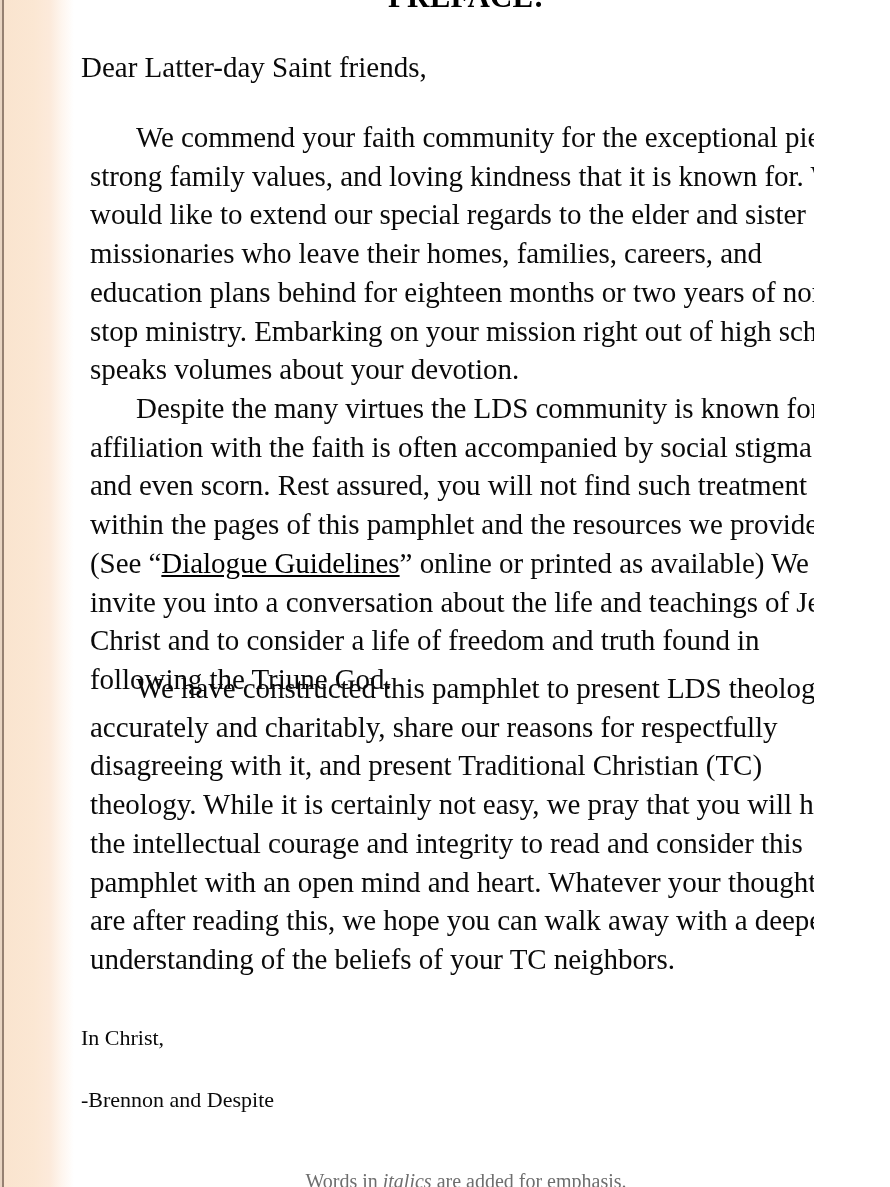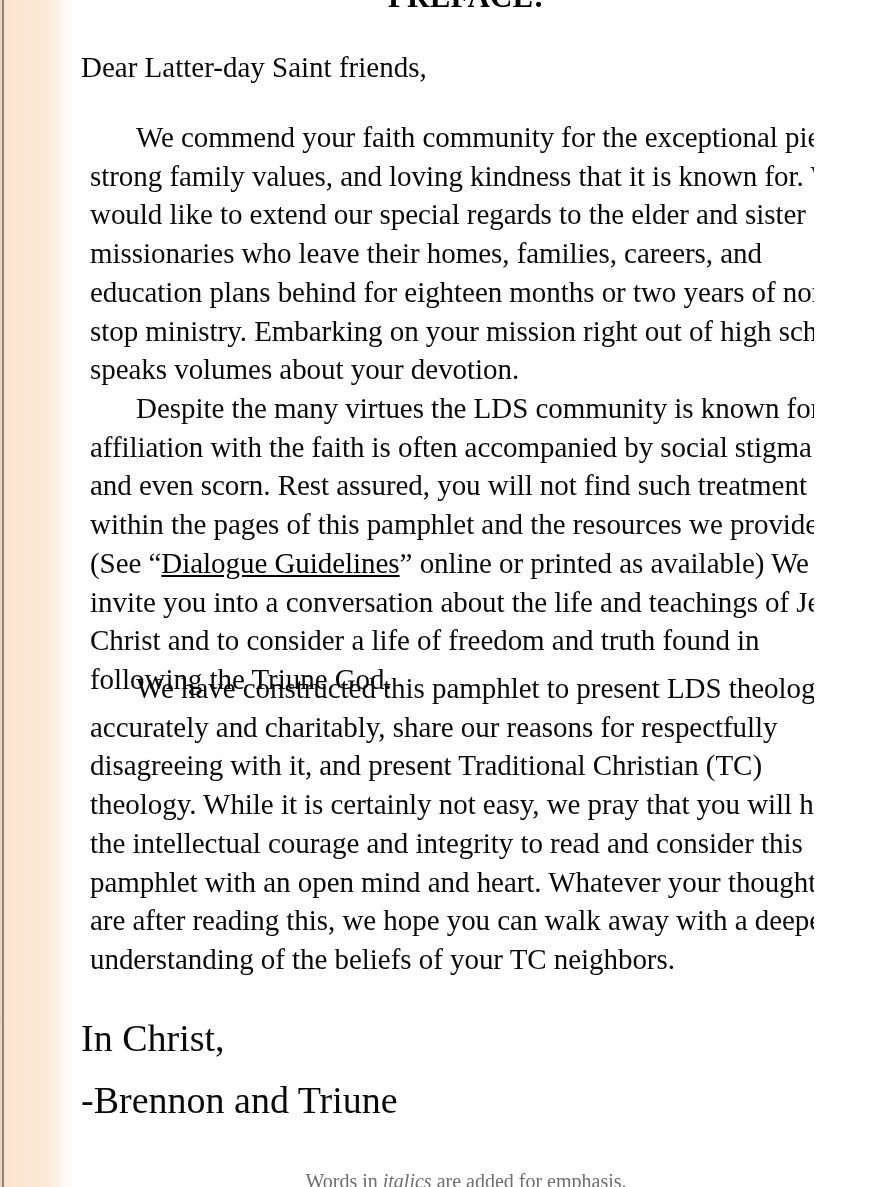--- a/index.html
+++ b/index.html
@@ -123,21 +123,21 @@
     letter-spacing: -0.05px;
     word-spacing: 0px;
   }
   .body-para.p1 { top: 109px; }
   .body-para.p2 { top: 380px; }
   .body-para.p3 { top: 660px; }
 
   .closing {
     position: absolute;
     left: 0;
-    font-size: 38px;
+    font-size: 22px;
     line-height: 38px;
     color: #0a0a0a;
     white-space: nowrap;
   }
   .closing.line1 { top: 1019px; }
   .closing.line2 { top: 1081px; }
 
   a.doclink {
     color: #000000;
     text-decoration: underline;
@@ -178,19 +178,19 @@
     <div class="salutation">Dear Latter-day Saint friends,</div>
 
     <p class="body-para p1">We commend your faith community for the exceptional piety, strong family values, and loving kindness that it is known for. We would like to extend our special regards to the elder and sister missionaries who leave their homes, families, careers, and education plans behind for eighteen months or two years of non-stop ministry. Embarking on your mission right out of high school speaks volumes about your devotion.</p>
 
     <p class="body-para p2"><span>Despite the many virtues the LDS community is known for, affiliation with the faith is often accompanied by social stigma and even scorn. Rest assured, you will not find such treatment within the pages of this pamphlet and the resources we provide. (See “</span><a class="doclink" href="#">Dialogue Guidelines</a><span>” online or printed as available) We invite you into a conversation about the life and teachings of Jesus Christ and to consider a life of freedom and truth found in following the Triune God.</span></p>
 
     <p class="body-para p3">We have constructed this pamphlet to present LDS theology accurately and charitably, share our reasons for respectfully disagreeing with it, and present Traditional Christian (TC) theology. While it is certainly not easy, we pray that you will have the intellectual courage and integrity to read and consider this pamphlet with an open mind and heart. Whatever your thoughts are after reading this, we hope you can walk away with a deeper understanding of the beliefs of your TC neighbors.</p>
 
     <div class="closing line1">In Christ,</div>
 
-    <div class="closing line2">-Brennon and Triune</div>
+    <div class="closing line2">-Brennon and Despite</div>
 
   </div>
 
   <div id="footnote"><span>Words in </span><i>italics</i><span> are added for emphasis.</span></div>
 
 </div>
 
 </body></html>

